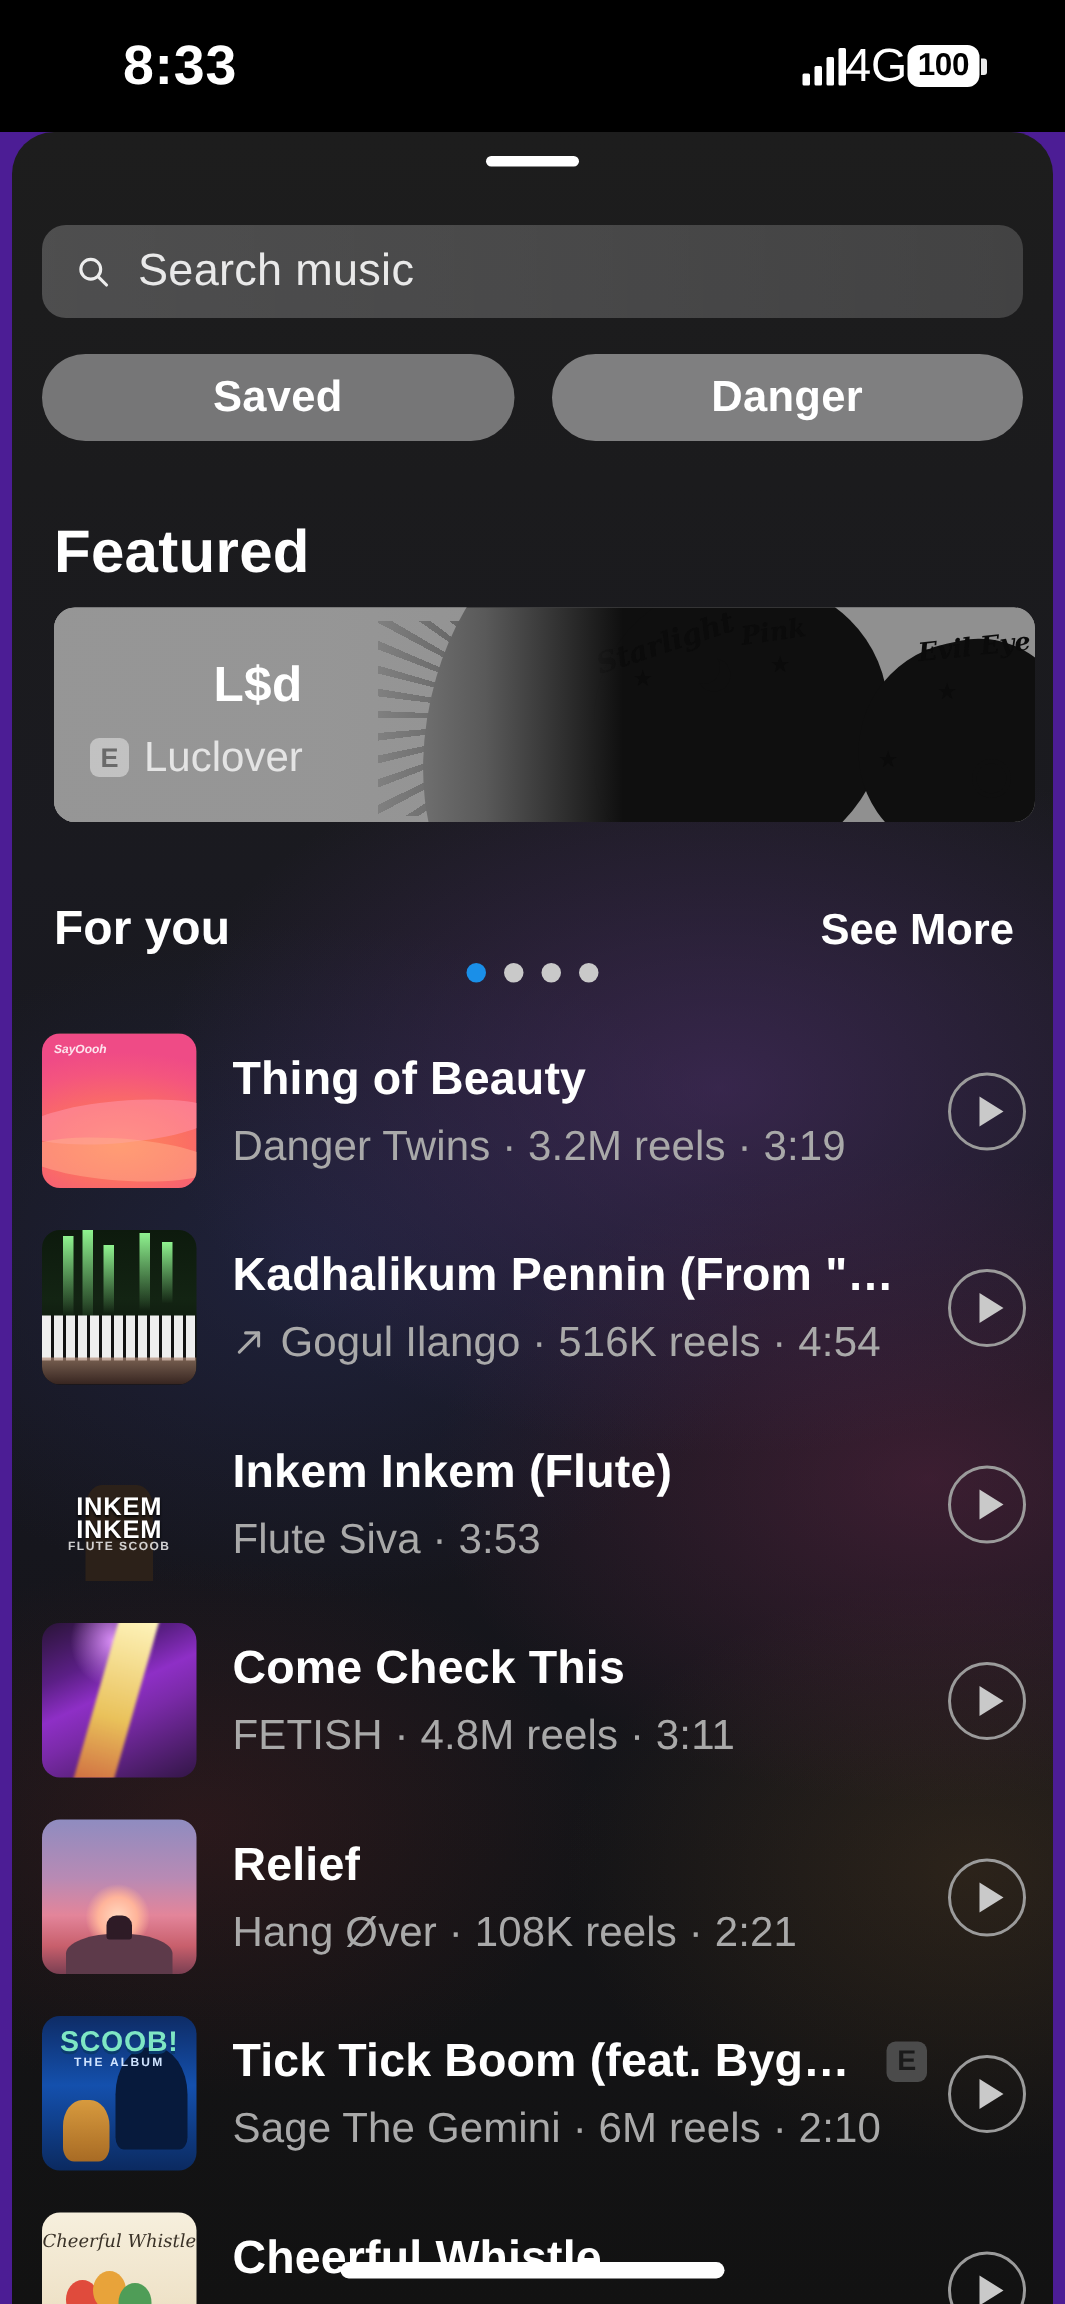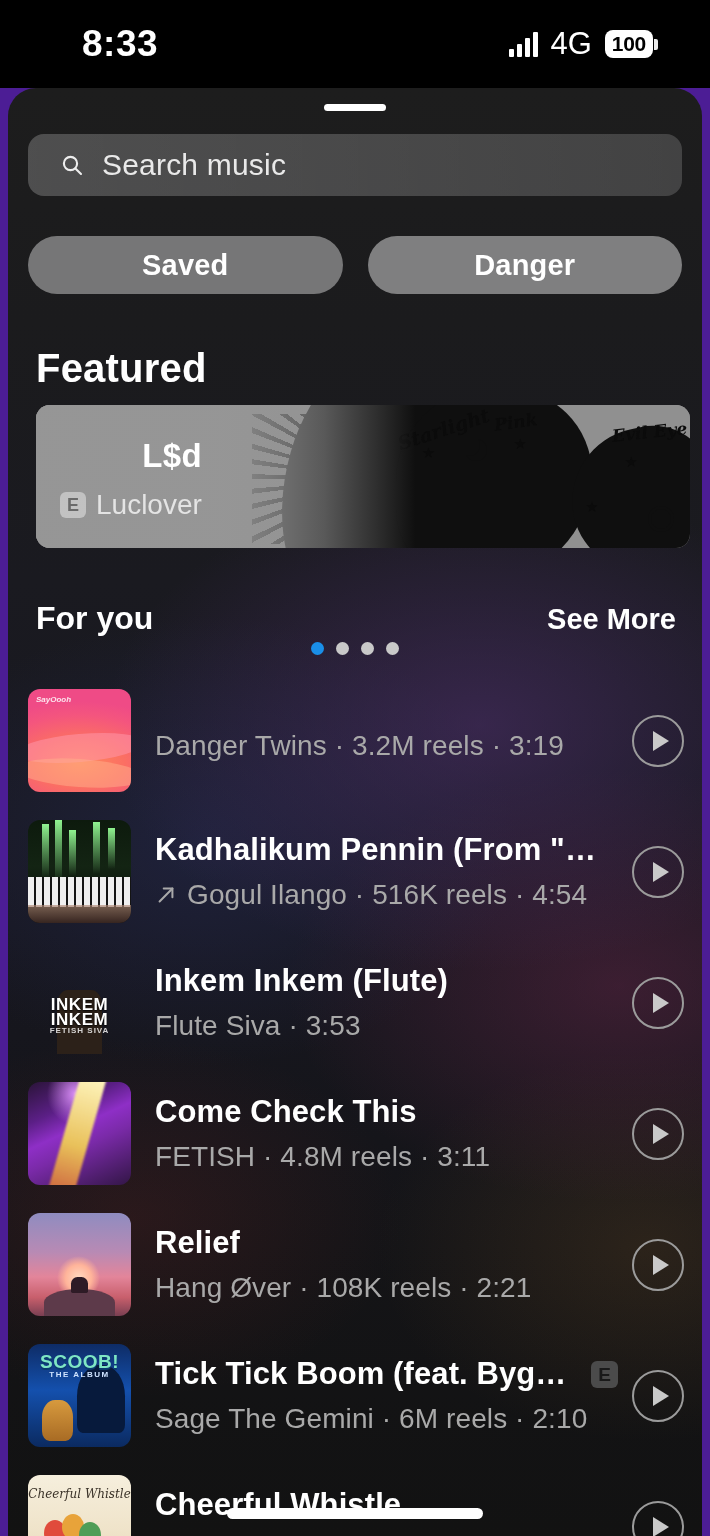--- a/index.html
+++ b/index.html
@@ -34,21 +34,20 @@
   }
   .status-time {
     color: #fff;
     font-size: 37px;
     font-weight: bold;
     letter-spacing: 0.5px;
   }
   .status-right {
     display: flex;
     align-items: center;
-    gap: 13px;
     text-align: right;
   }
   .signal-bars {
     display: flex;
     align-items: flex-end;
     gap: 3px;
     height: 26px;
   }
   .signal-bars i {
     display: block;
@@ -113,28 +112,28 @@
     transform: translateX(-50%);
     width: 62px; height: 7px;
     background: #fff;
     border-radius: 4px;
   }
 
   
   .search-bar {
     position: absolute;
     left: 20px;
-    top: 46px;
+    top: 62px;
     width: 654px;
     height: 62px;
     border-radius: 16px;
     background: linear-gradient(90deg, rgba(255,255,255,0.22) 0%, rgba(255,255,255,0.20) 45%, rgba(255,255,255,0.17) 100%);
     display: flex;
     align-items: center;
-    padding-left: 32px;
+    padding-left: 22px;
     gap: 18px;
   }
   .search-icon {
     width: 24px; height: 24px;
     flex: 0 0 auto;
     display: block;
   }
   .search-placeholder {
     color: #e9e9e9;
     font-size: 30px;
@@ -675,20 +674,23 @@
 
     <div class="track-list">
 
       <div class="track-row">
         <div class="thumb th-beauty">
           <span class="tiny">SayOooh</span>
           <span class="wave w1"></span>
             <span class="wave w2"></span>
         </div>
         <div class="track-info">
+          <div class="track-title-line">
+            <span class="track-title">Thing of Beauty</span>
+          </div>
           <div class="track-meta-line">
             <span class="track-meta">Danger Twins · 3.2M reels · 3:19</span>
           </div>
         </div>
         <div class="play-btn">
             <span class="play-tri"></span>
           </div>
       </div>
 
       <div class="track-row">
@@ -716,21 +718,21 @@
         <div class="play-btn">
             <span class="play-tri"></span>
           </div>
       </div>
 
       <div class="track-row">
         <div class="thumb th-inkem">
           <span class="figure"></span>
           <span class="thumb-label tl1">INKEM</span>
           <span class="thumb-label tl2">INKEM</span>
-          <span class="thumb-label tl3">FETISH SIVA</span>
+          <span class="thumb-label tl3">FLUTE SCOOB</span>
         </div>
         <div class="track-info">
           <div class="track-title-line">
             <span class="track-title">Inkem Inkem (Flute)</span>
           </div>
           <div class="track-meta-line">
             <span class="track-meta">Flute Siva · 3:53</span>
           </div>
         </div>
         <div class="play-btn">

